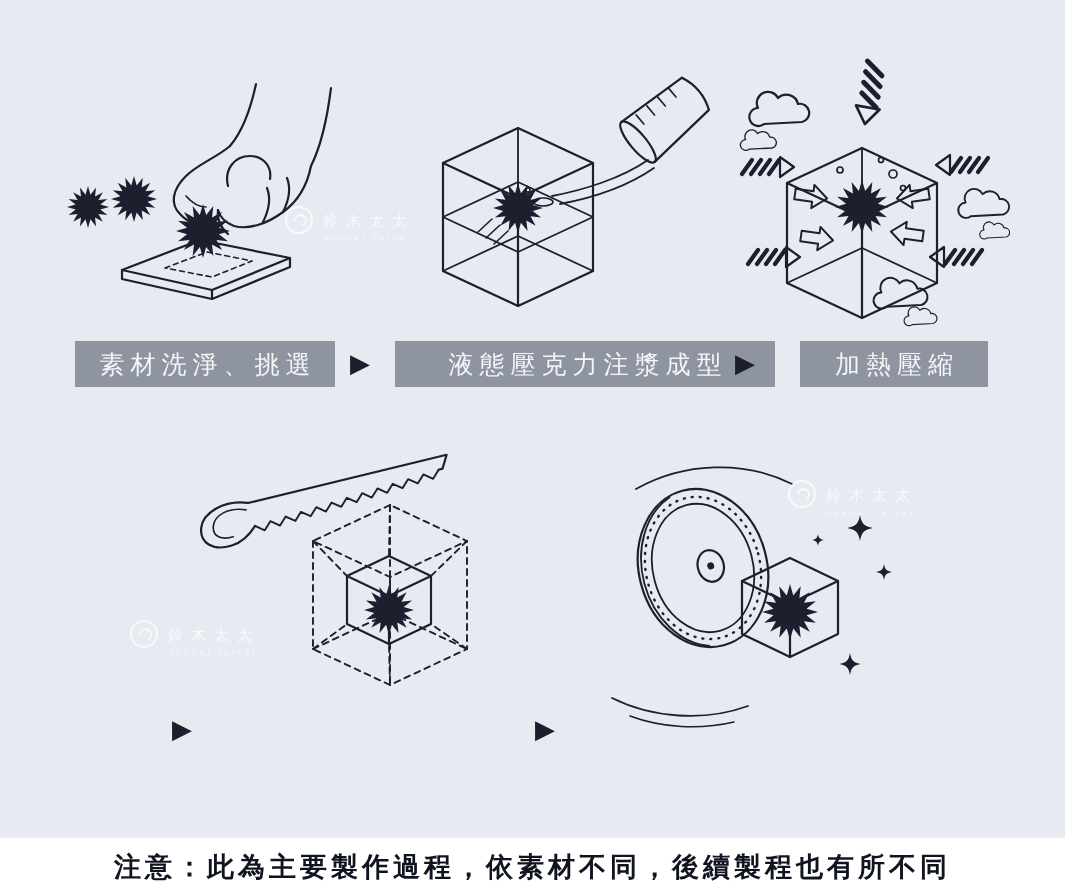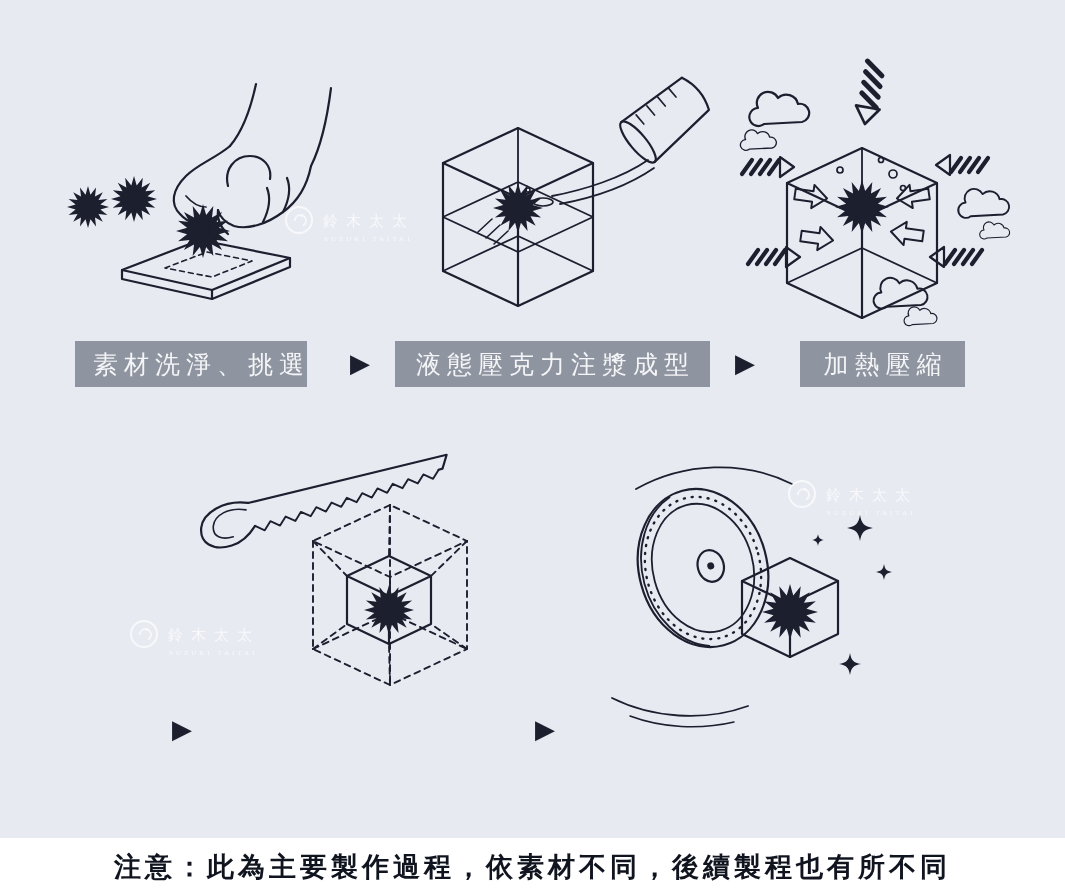--- a/index.html
+++ b/index.html
@@ -196,29 +196,29 @@
         <use href="#sparkle" transform="translate(850,664) scale(11)"></use>
         <use href="#sparkle" transform="translate(818,540) scale(6)"></use>
       </g>
     </g>
 
     <use href="#wm" transform="translate(285,200)"></use>
     <use href="#wm" transform="translate(788,474)"></use>
     <use href="#wm" transform="translate(130,614)"></use>
   </svg>
 
-  <div class="step-label" style="left:75px;top:341px;width:232px;justify-content:flex-end;">
+  <div class="step-label" style="left:75px;top:341px;width:260px;">
     <span>素材洗淨、挑選</span>
   </div>
   <div class="flow-arrow" style="left:350px;top:350px;">▶</div>
-  <div class="step-label" style="left:395px;top:341px;width:315px;">
+  <div class="step-label" style="left:395px;top:341px;width:380px;">
     <span>液態壓克力注漿成型</span>
   </div>
   <div class="flow-arrow" style="left:735px;top:350px;">▶</div>
-  <div class="step-label" style="left:800px;top:341px;width:165px;">
+  <div class="step-label" style="left:800px;top:341px;width:188px;">
     <span>加熱壓縮</span>
   </div>
 
   <div class="flow-arrow" style="left:172px;top:716px;">▶</div>
   <div class="flow-arrow" style="left:535px;top:716px;">▶</div>
 
   <div class="note-bar">
     <p class="note-text">注意：此為主要製作過程，依素材不同，後續製程也有所不同</p>
   </div>
 

